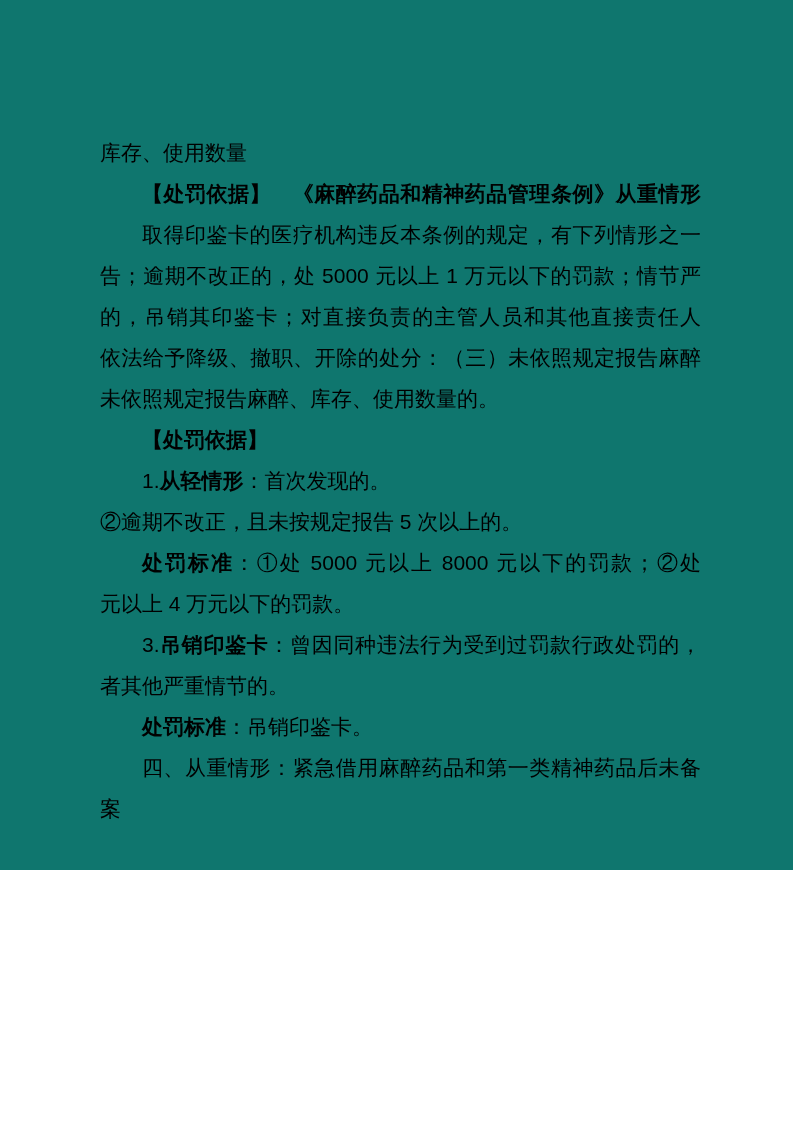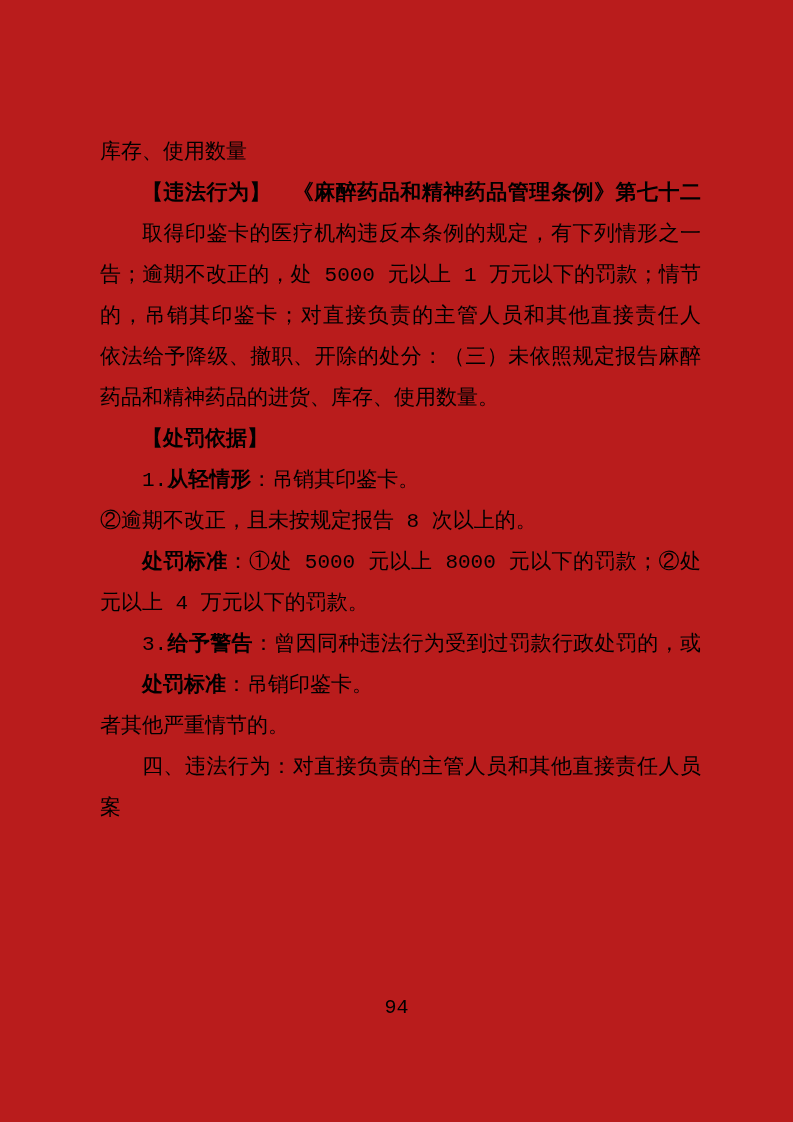--- a/index.html
+++ b/index.html
@@ -3,24 +3,24 @@
 <meta charset="utf-8">
 <style>
   html, body {
     margin: 0;
     padding: 0;
     background: #ffffff;
   }
   .page {
     position: relative;
     width: 793px;
-    height: 1122px;
-    background: #b91c1c;
+    height: 870px;
+    background: #0f766e;
     overflow: hidden;
-    font-family: Liberation Mono, monospace;
+    font-family: Liberation Sans, sans-serif;
     color: #000000;
   }
   .content {
     position: absolute;
     left: 100px;
     top: 132px;
     width: 601px;
   }
   .line {
     height: 41px;
@@ -48,31 +48,31 @@
     line-height: 20px;
     color: #000000;
   }
 </style>
 </head>
 <body>
 
 <div class="page">
   <div class="content" id="content">
       <div class="line"><span class="seg">库存、使用数量</span></div>
-      <div class="line indent full"><span class="seg bold">【违法行为】　《麻醉药品和精神药品管理条例》第七十二</span></div>
+      <div class="line indent full"><span class="seg bold">【处罚依据】　《麻醉药品和精神药品管理条例》从重情形</span></div>
       <div class="line indent full"><span class="seg">取得印鉴卡的医疗机构违反本条例的规定，有下列情形之一</span></div>
       <div class="line full"><span class="seg">告；逾期不改正的，处 5000 元以上 1 万元以下的罚款；情节严重</span></div>
       <div class="line full"><span class="seg">的，吊销其印鉴卡；对直接负责的主管人员和其他直接责任人员，</span></div>
       <div class="line full"><span class="seg">依法给予降级、撤职、开除的处分：（三）未依照规定报告麻醉</span></div>
-      <div class="line"><span class="seg">药品和精神药品的进货、库存、使用数量。</span></div>
+      <div class="line"><span class="seg">未依照规定报告麻醉、库存、使用数量的。</span></div>
       <div class="line indent"><span class="seg bold">【处罚依据】</span></div>
-      <div class="line indent"><span class="seg">1.</span><span class="seg bold">从轻情形</span><span class="seg">：吊销其印鉴卡。</span></div>
-      <div class="line"><span class="seg">②逾期不改正，且未按规定报告 8 次以上的。</span></div>
+      <div class="line indent"><span class="seg">1.</span><span class="seg bold">从轻情形</span><span class="seg">：首次发现的。</span></div>
+      <div class="line"><span class="seg">②逾期不改正，且未按规定报告 5 次以上的。</span></div>
       <div class="line indent full"><span class="seg bold">处罚标准</span><span class="seg">：①处 5000 元以上 8000 元以下的罚款；②处 8000</span></div>
       <div class="line"><span class="seg">元以上 4 万元以下的罚款。</span></div>
-      <div class="line indent full"><span class="seg">3.</span><span class="seg bold">给予警告</span><span class="seg">：曾因同种违法行为受到过罚款行政处罚的，或</span></div>
+      <div class="line indent full"><span class="seg">3.</span><span class="seg bold">吊销印鉴卡</span><span class="seg">：曾因同种违法行为受到过罚款行政处罚的，或</span></div>
+      <div class="line"><span class="seg">者其他严重情节的。</span></div>
       <div class="line indent"><span class="seg bold">处罚标准</span><span class="seg">：吊销印鉴卡。</span></div>
-      <div class="line"><span class="seg">者其他严重情节的。</span></div>
-      <div class="line indent full"><span class="seg">四、违法行为：对直接负责的主管人员和其他直接责任人员</span></div>
+      <div class="line indent full"><span class="seg">四、从重情形：紧急借用麻醉药品和第一类精神药品后未备</span></div>
       <div class="line"><span class="seg">案</span></div>
     </div>
   <div class="page-number">94</div>
 </div>
 
 </body></html>

